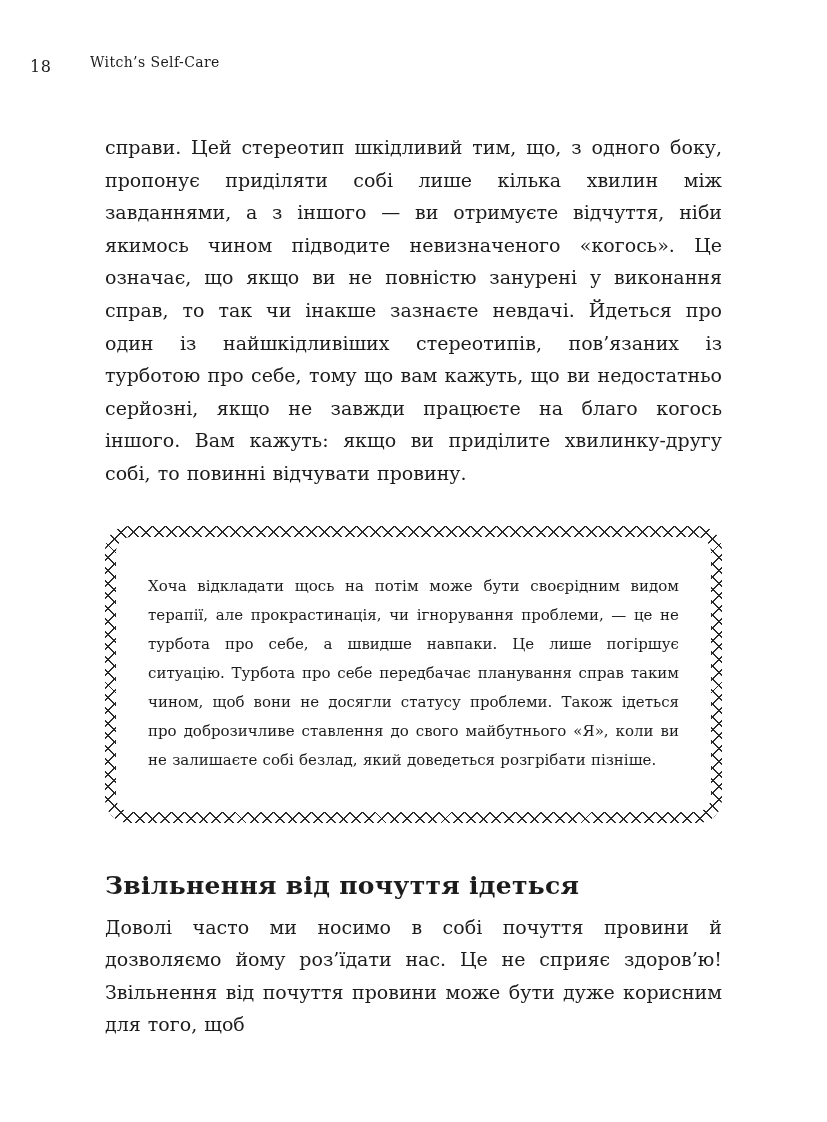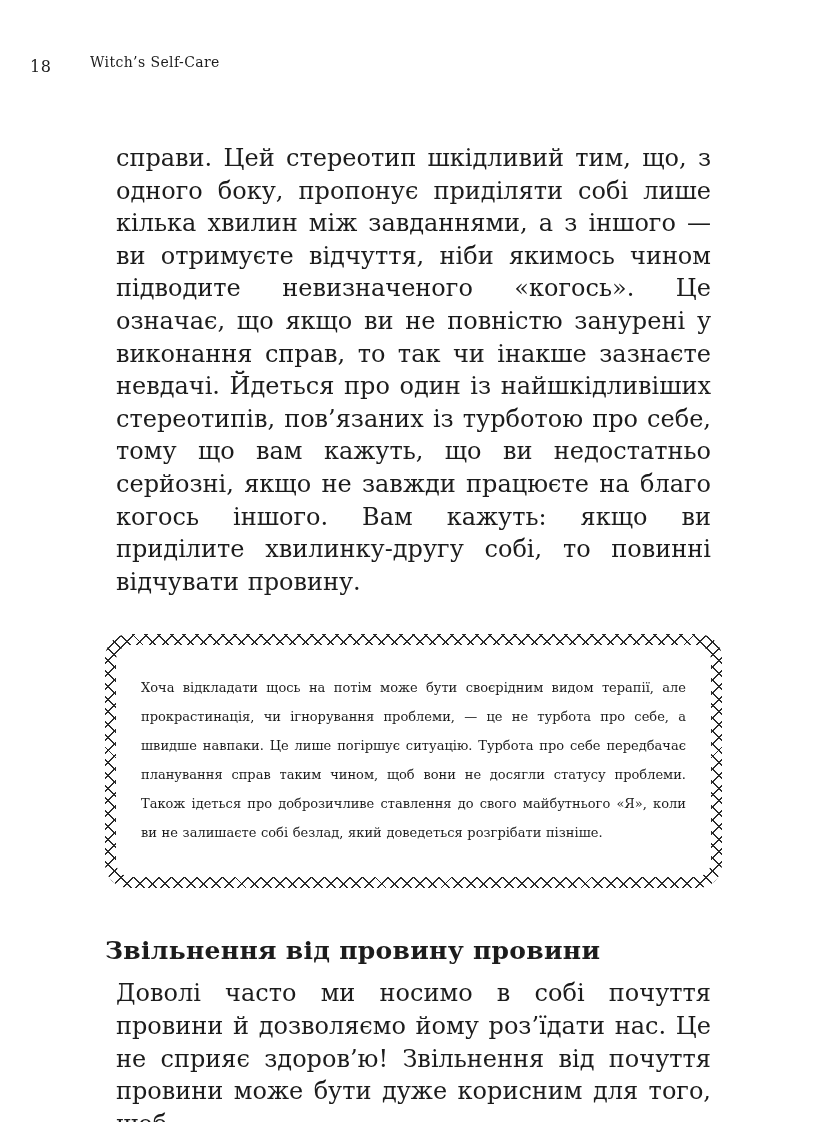--- a/index.html
+++ b/index.html
@@ -39,43 +39,43 @@
     letter-spacing: 0.4px;
   }
   
   .content {
     position: absolute;
     left: 105px;
     top: 131px;
     width: 617px;
   }
   .para {
-    margin: 11px;
-    font-size: 24px;
+    margin: 0;
+    font-size: 19px;
     line-height: 32.6px;
     text-align: justify;
     word-spacing: 1px;
   }
   
   .callout {
     margin-top: 36px;
     border-radius: 24px;
     padding: 11px;
     background-image:
       repeating-linear-gradient(45deg,  #2b2b2b 0 1.4px, transparent 1.4px 9px),
       repeating-linear-gradient(-45deg, #2b2b2b 0 1.4px, transparent 1.4px 9px);
   }
   .callout-inner {
     background: #ffffff;
     border-radius: 15px;
     padding: 28px 25px 30px 25px;
   }
   .callout-text {
-    margin: 0;
-    font-size: 13px;
+    margin: 7px;
+    font-size: 15px;
     line-height: 29px;
     text-align: justify;
     word-spacing: 0.5px;
   }
   .section-heading {
     margin: 48px 0 10px 0;
     font-size: 25px;
     font-weight: bold;
     letter-spacing: 0.3px;
     line-height: 1.2;
@@ -94,19 +94,19 @@
   <main class="content">
 
     <p class="para">справи. Цей стереотип шкідливий тим, що, з одного боку, пропонує приділяти собі лише кілька хвилин між завданнями, а з іншого — ви отримуєте відчуття, ніби якимось чином підводите невизначеного «когось». Це означає, що якщо ви не повністю занурені у виконання справ, то так чи інакше зазнаєте невдачі. Йдеться про один із найшкідливіших стереотипів, пов’язаних із турботою про себе, тому що вам кажуть, що ви недостатньо серйозні, якщо не завжди працюєте на благо когось іншого. Вам кажуть: якщо ви приділите хвилинку-другу собі, то повинні відчувати провину.</p>
 
     <div class="callout">
       <div class="callout-inner">
         <p class="callout-text">Хоча відкладати щось на потім може бути своєрідним видом терапії, але прокрастинація, чи ігнорування проблеми, — це не турбота про себе, а швидше навпаки. Це лише погіршує ситуацію. Турбота про себе передбачає планування справ таким чином, щоб вони не досягли статусу проблеми. Також ідеться про доброзичливе ставлення до свого майбутнього «Я», коли ви не залишаєте собі безлад, який доведеться розгрібати пізніше.</p>
       </div>
     </div>
 
-    <h2 class="section-heading">Звільнення від провину провини</h2>
+    <h2 class="section-heading">Звільнення від почуття ідеться</h2>
 
     <p class="para">Доволі часто ми носимо в собі почуття провини й дозволяємо йому роз’їдати нас. Це не сприяє здоров’ю! Звільнення від почуття провини може бути дуже корисним для того, щоб</p>
 
   </main>
 
 </div>
 
 </body></html>

